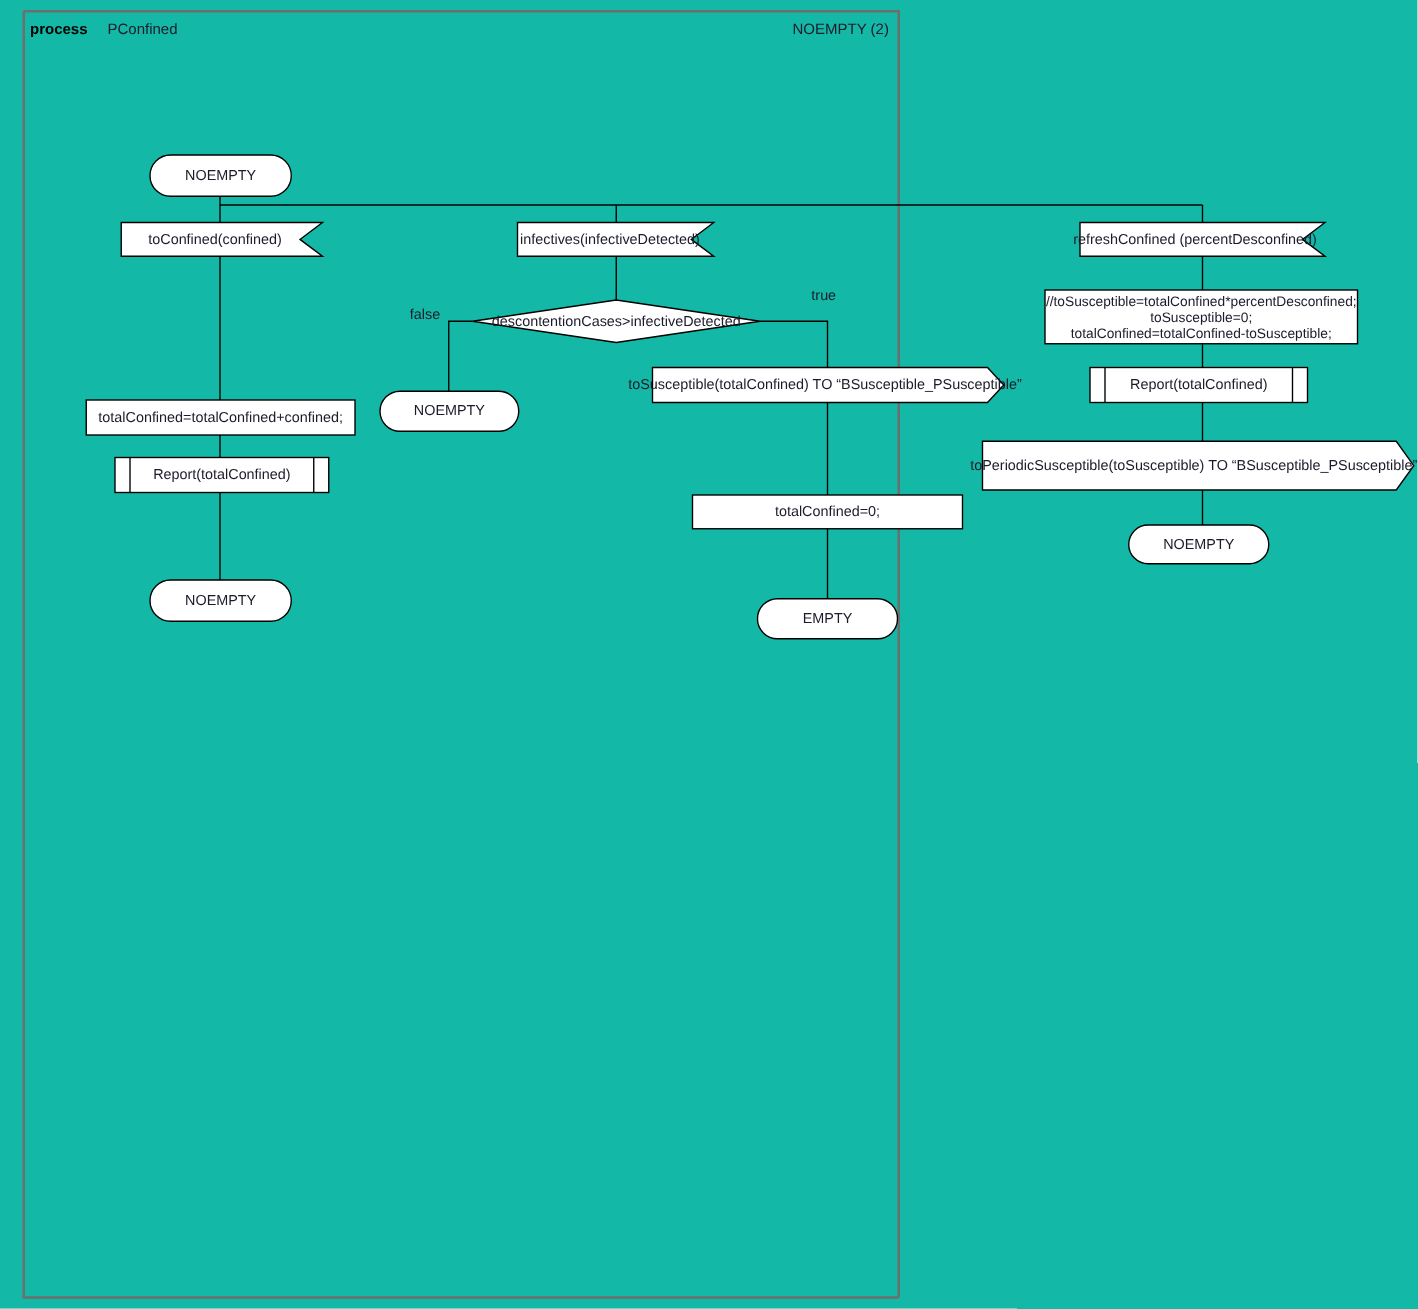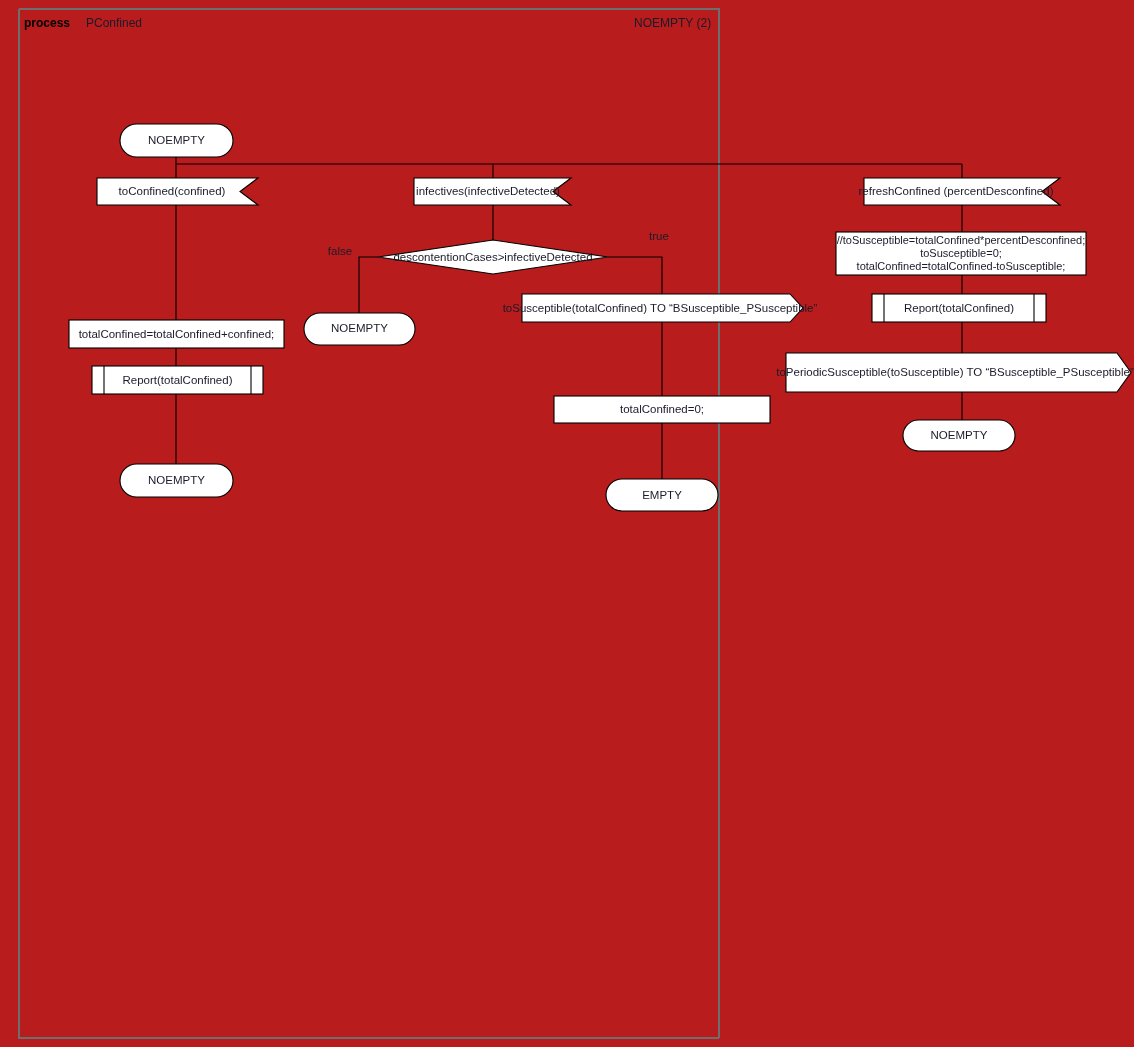--- a/index.html
+++ b/index.html
@@ -7,21 +7,21 @@
     padding: 0;
     background: #ffffff;
   }
   body {
     font-family: "Liberation Sans", sans-serif;
   }
   #canvas {
     position: relative;
     width: 1134px;
     height: 1047px;
-    background: #b91c1c;
+    background: #14b8a6;
     overflow: hidden;
   }
   svg#diagram {
     position: absolute;
     left: 0;
     top: 0;
     width: 1134px;
     height: 1047px;
   }
   .shape-stroke {

